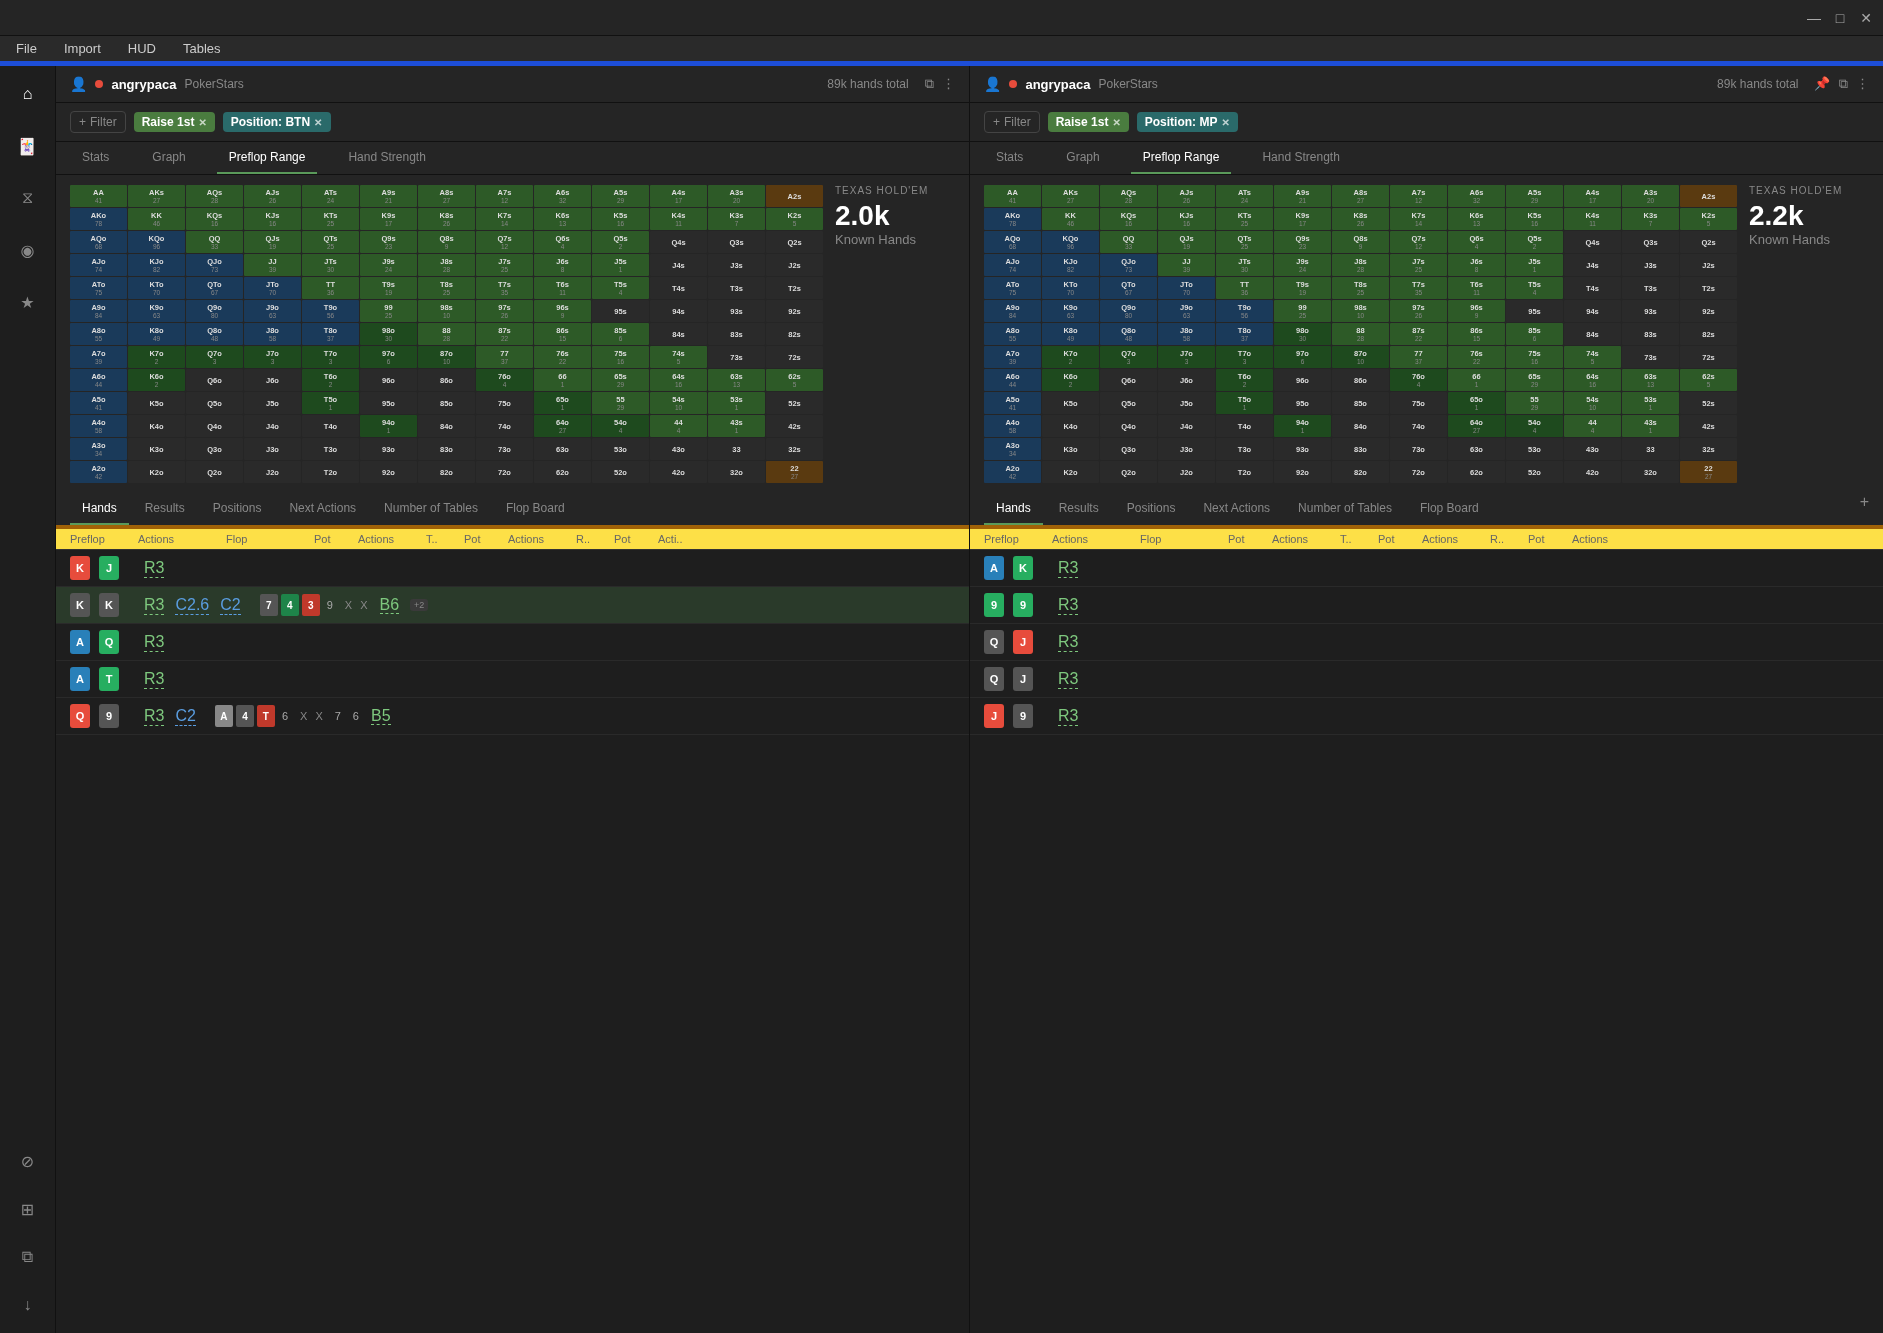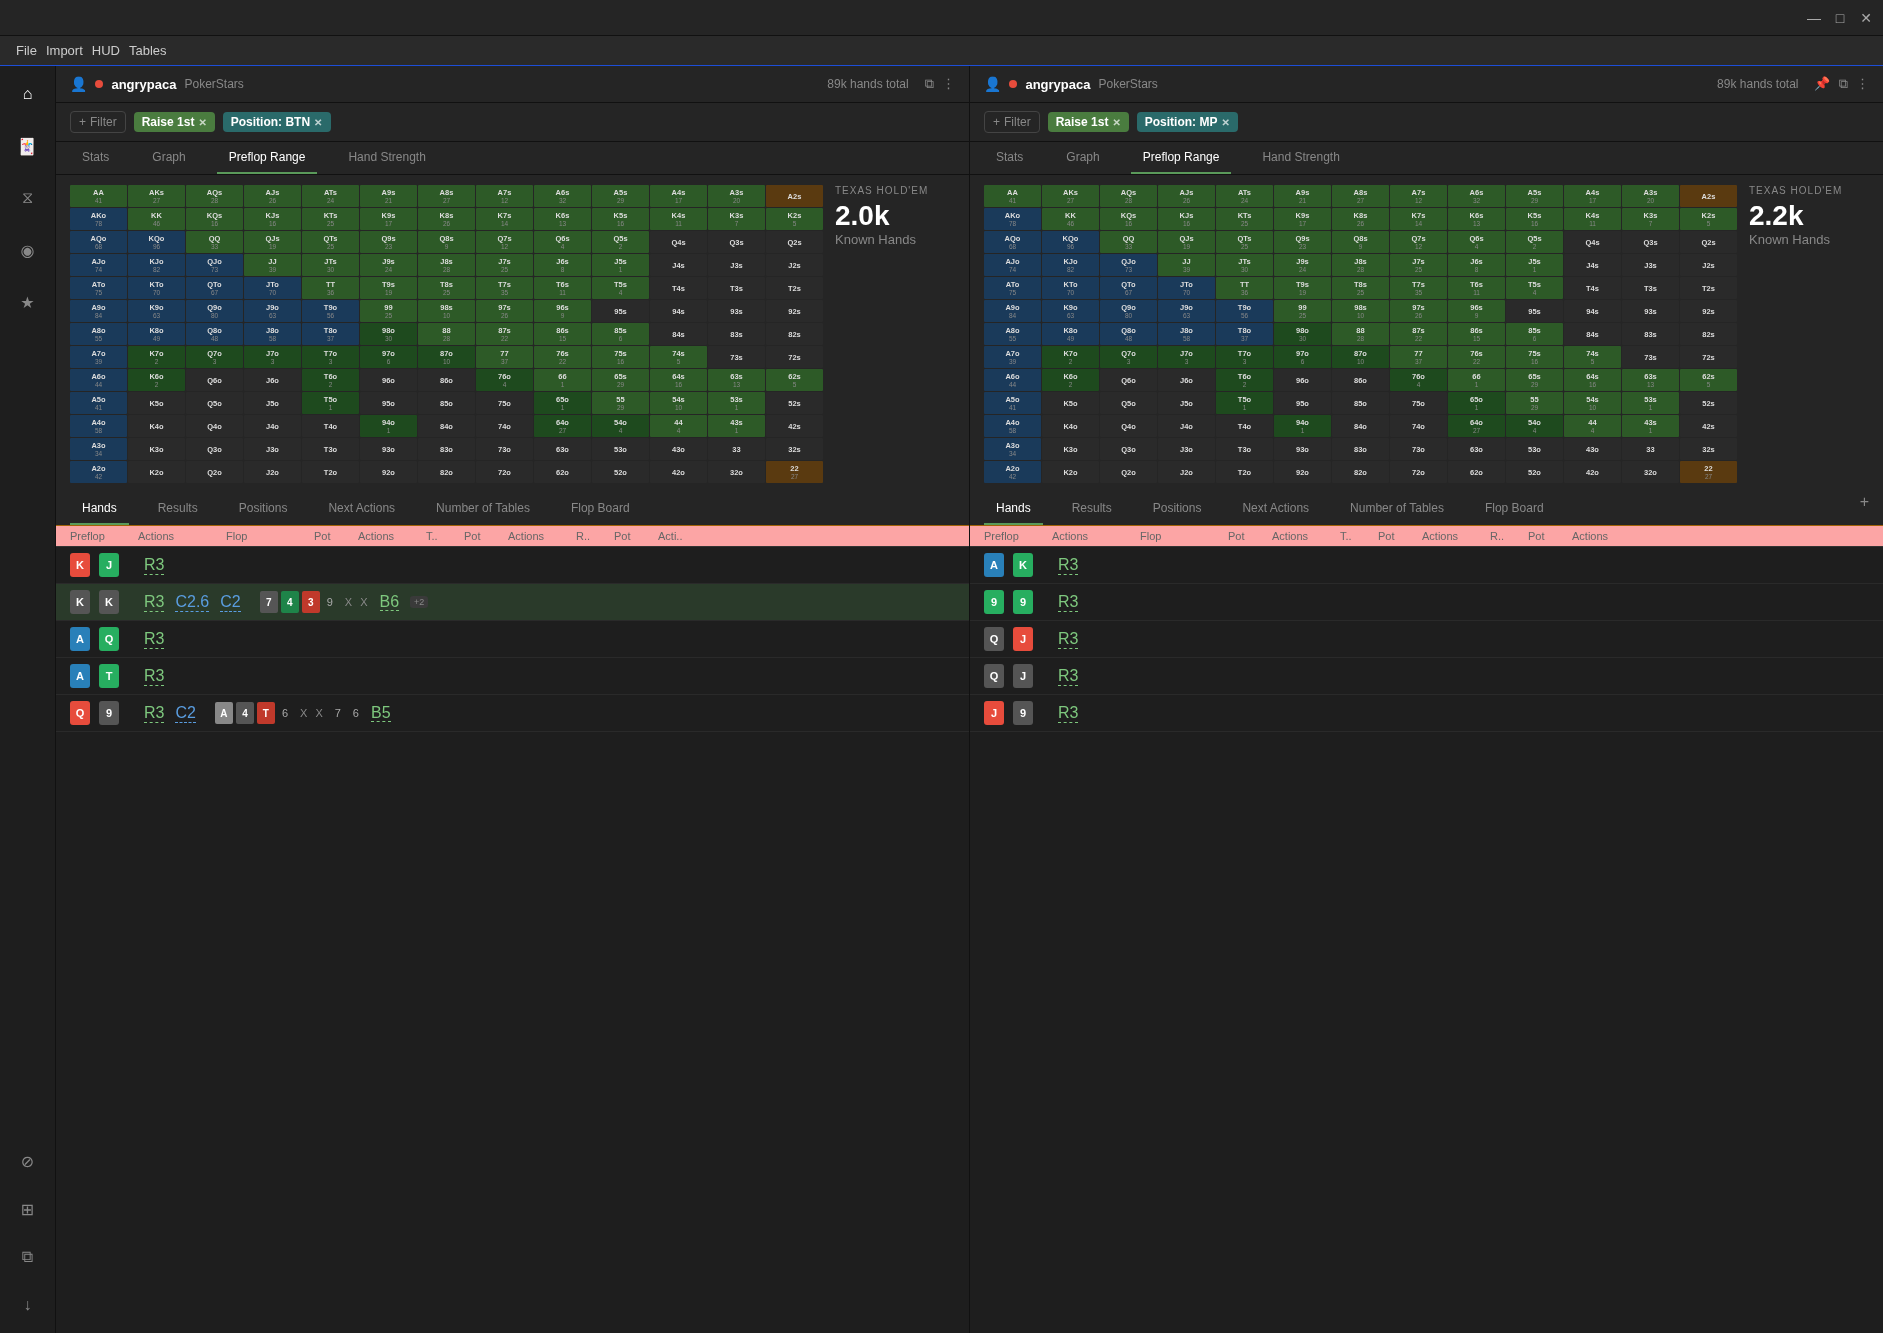--- a/index.html
+++ b/index.html
@@ -36,22 +36,22 @@
       font-size: 14px;
     }
 
     
     .menu-bar {
       background: #2a2a2a;
       height: 30px;
       display: flex;
       align-items: center;
       padding: 0 16px;
-      gap: 9px;
-      border-bottom: 1px solid #1d4ed8;
+      gap: 27px;
+      border-bottom: 5px solid #1d4ed8;
     }
     .menu-item {
       color: #ccc;
       cursor: pointer;
       font-size: 13px;
     }
 
     
     .app-layout {
       display: flex;
@@ -276,22 +276,22 @@
       flex: 1;
       display: flex;
       flex-direction: column;
       overflow: hidden;
       background: #1e1e1e;
     }
     .bottom-tabs {
       display: flex;
       padding: 0 14px;
       background: #252525;
-      border-bottom: 1px solid #a16207;
-      gap: 17px;
+      border-bottom: 4px solid #a16207;
+      gap: 4px;
       align-items: flex-start;
     }
     .bottom-tab {
       padding: 8px 12px;
       color: #888;
       cursor: pointer;
       font-size: 12px;
       border-bottom: 2px solid transparent;
     }
     .bottom-tab.active {
@@ -306,21 +306,21 @@
     }
 
     
     .hands-table {
       flex: 1;
       overflow-y: auto;
     }
     .table-header-row {
       display: flex;
       padding: 4px 14px;
-      background: #fca5a5;
+      background: #fde047;
       border-bottom: 1px solid #333;
       color: #666;
       font-size: 11px;
       gap: 8px;
     }
 
     .hand-row {
       display: flex;
       align-items: center;
       padding: 6px 14px;

